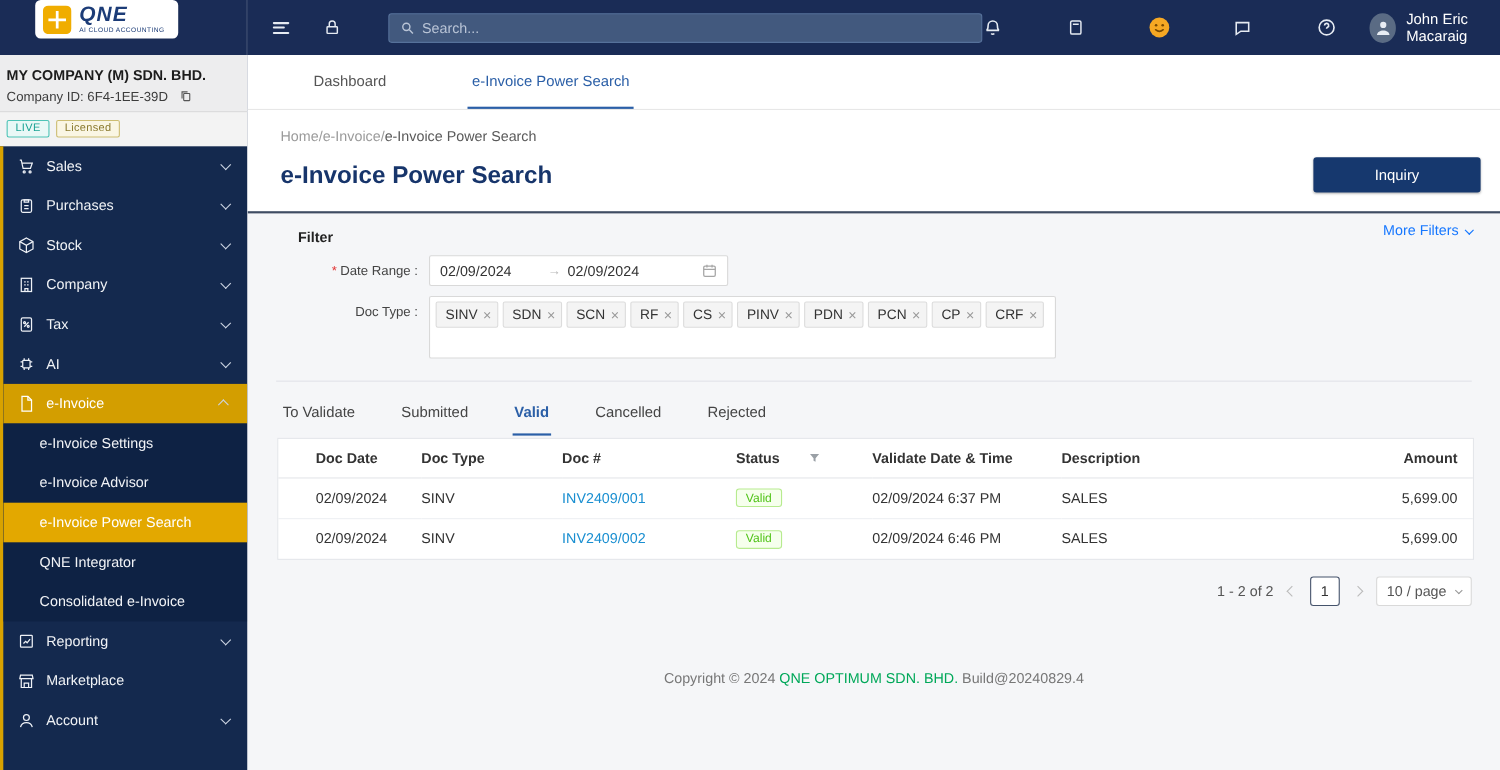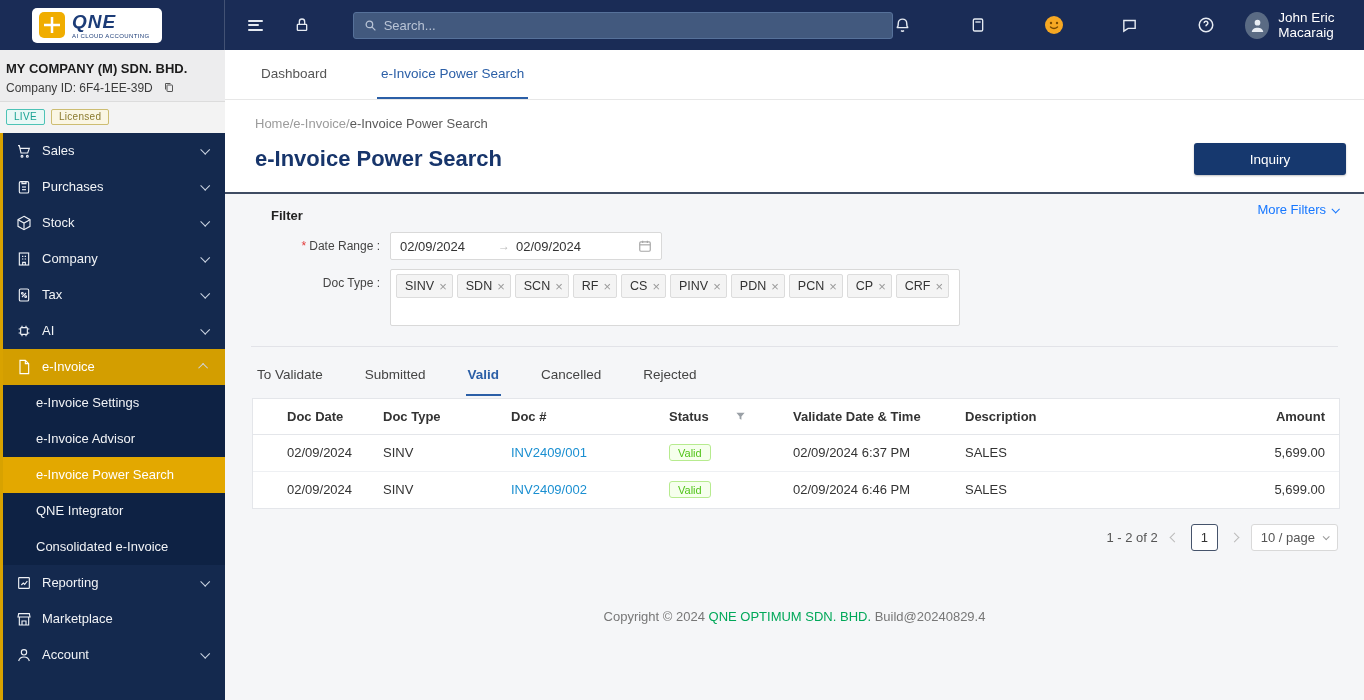--- a/index.html
+++ b/index.html
@@ -1,20 +1,20 @@
 <!DOCTYPE html>
 <html><head>
 <meta charset="utf-8">
 <style>
   * { margin:0; padding:0; box-sizing:border-box; }
   html,body { width:1364px; height:700px; overflow:hidden; font-family:"Liberation Sans", sans-serif; background:#f5f6f8; }
 
   
   .topbar { display:flex; height:50px; background:#1a2c56; color:#fff; }
-  .logo-area { width:225px; min-width:225px; display:flex; align-items:center; padding-left:32px; border-right:1px solid rgba(255,255,255,.18); background:#1a2c56; cursor:pointer; }
+  .logo-area { width:225px; min-width:225px; display:flex; align-items:flex-start; padding-left:32px; border-right:1px solid rgba(255,255,255,.18); background:#1a2c56; cursor:pointer; }
   .logo-box { background:#fff; border-radius:5px; padding:4px 12px 4px 7px; display:flex; align-items:center; gap:7px; }
   .logo-texts { display:flex; flex-direction:column; line-height:1; }
   .logo-title { color:#1c3c77; font-weight:bold; font-style:italic; font-size:19px; letter-spacing:1px; }
   .logo-sub { color:#1c3c77; font-size:6px; letter-spacing:.4px; margin-top:2px; }
   .topbar-main { flex:1; display:flex; align-items:center; padding:0 28px 0 20px; }
   .tb-icon { display:flex; align-items:center; justify-content:center; width:22px; height:22px; cursor:pointer; }
   .tb-icon + .tb-icon { margin-left:26px; }
   .hamburger { width:15px; height:11px; display:flex; flex-direction:column; justify-content:space-between; }
   .hamburger i { display:block; height:2px; background:#e6ebf2; border-radius:1px; }
   .hamburger i:nth-child(2){ width:11px; }
@@ -50,21 +50,21 @@
 
   .chev { width:7px; height:7px; border-right:1.6px solid currentColor; border-bottom:1.6px solid currentColor; display:inline-block; }
   .chev.down { transform:rotate(45deg) translateY(-1px); }
   .chev.up { transform:rotate(-135deg) translateY(-2px); }
   .chev.left { transform:rotate(135deg); }
   .chev.right { transform:rotate(-45deg); }
 
   
   .main { flex:1; display:flex; flex-direction:column; overflow:hidden; background:#f5f6f8; }
   .page-tabs { background:#fff; height:50px; display:flex; align-items:stretch; padding-left:32px; gap:46px; border-bottom:1px solid #e7e7e7; }
-  .page-tab { display:flex; align-items:center; font-size:13.5px; color:#555; cursor:pointer; border-bottom:2px solid transparent; padding:12px 4px; }
+  .page-tab { display:flex; align-items:center; font-size:13.5px; color:#555; cursor:pointer; border-bottom:2px solid transparent; padding:12px 4px;margin-left:24px; }
   .page-tab.active { color:#2b5fa7; border-bottom-color:#2b5fa7; }
 
   .page-head { background:#fff; border-bottom:2px solid #3f4c63; padding:0 0 0 0; }
   .breadcrumb { padding:16px 30px 4px; font-size:13px; color:#9b9b9b; display:flex; gap:0;text-align:center; }
   .breadcrumb .crumb { cursor:pointer; }
   .breadcrumb .crumb.current { color:#5a5a5a; cursor:default; }
   .title-row { display:flex; align-items:center; justify-content:space-between; padding:8px 18px 17px 30px; }
   .page-title { font-size:22px; font-weight:bold; color:#17356b; }
   .inquiry-btn { width:152px; height:32px; background:#16386e; color:#fff; border:none; border-radius:3px; font-size:13.5px; cursor:pointer; box-shadow:0 1px 2px rgba(0,0,0,.25); font-family:"Liberation Sans", sans-serif; }
 

